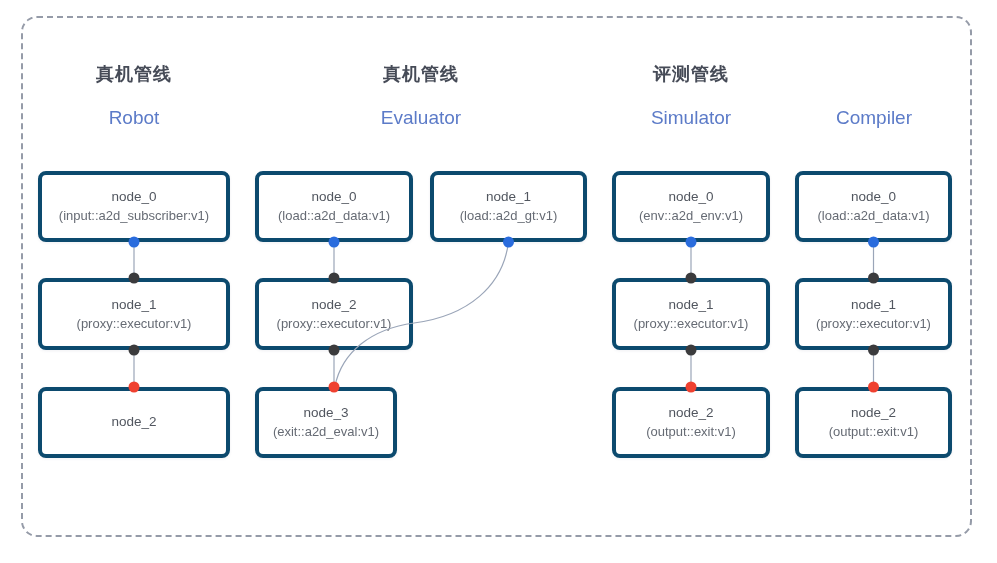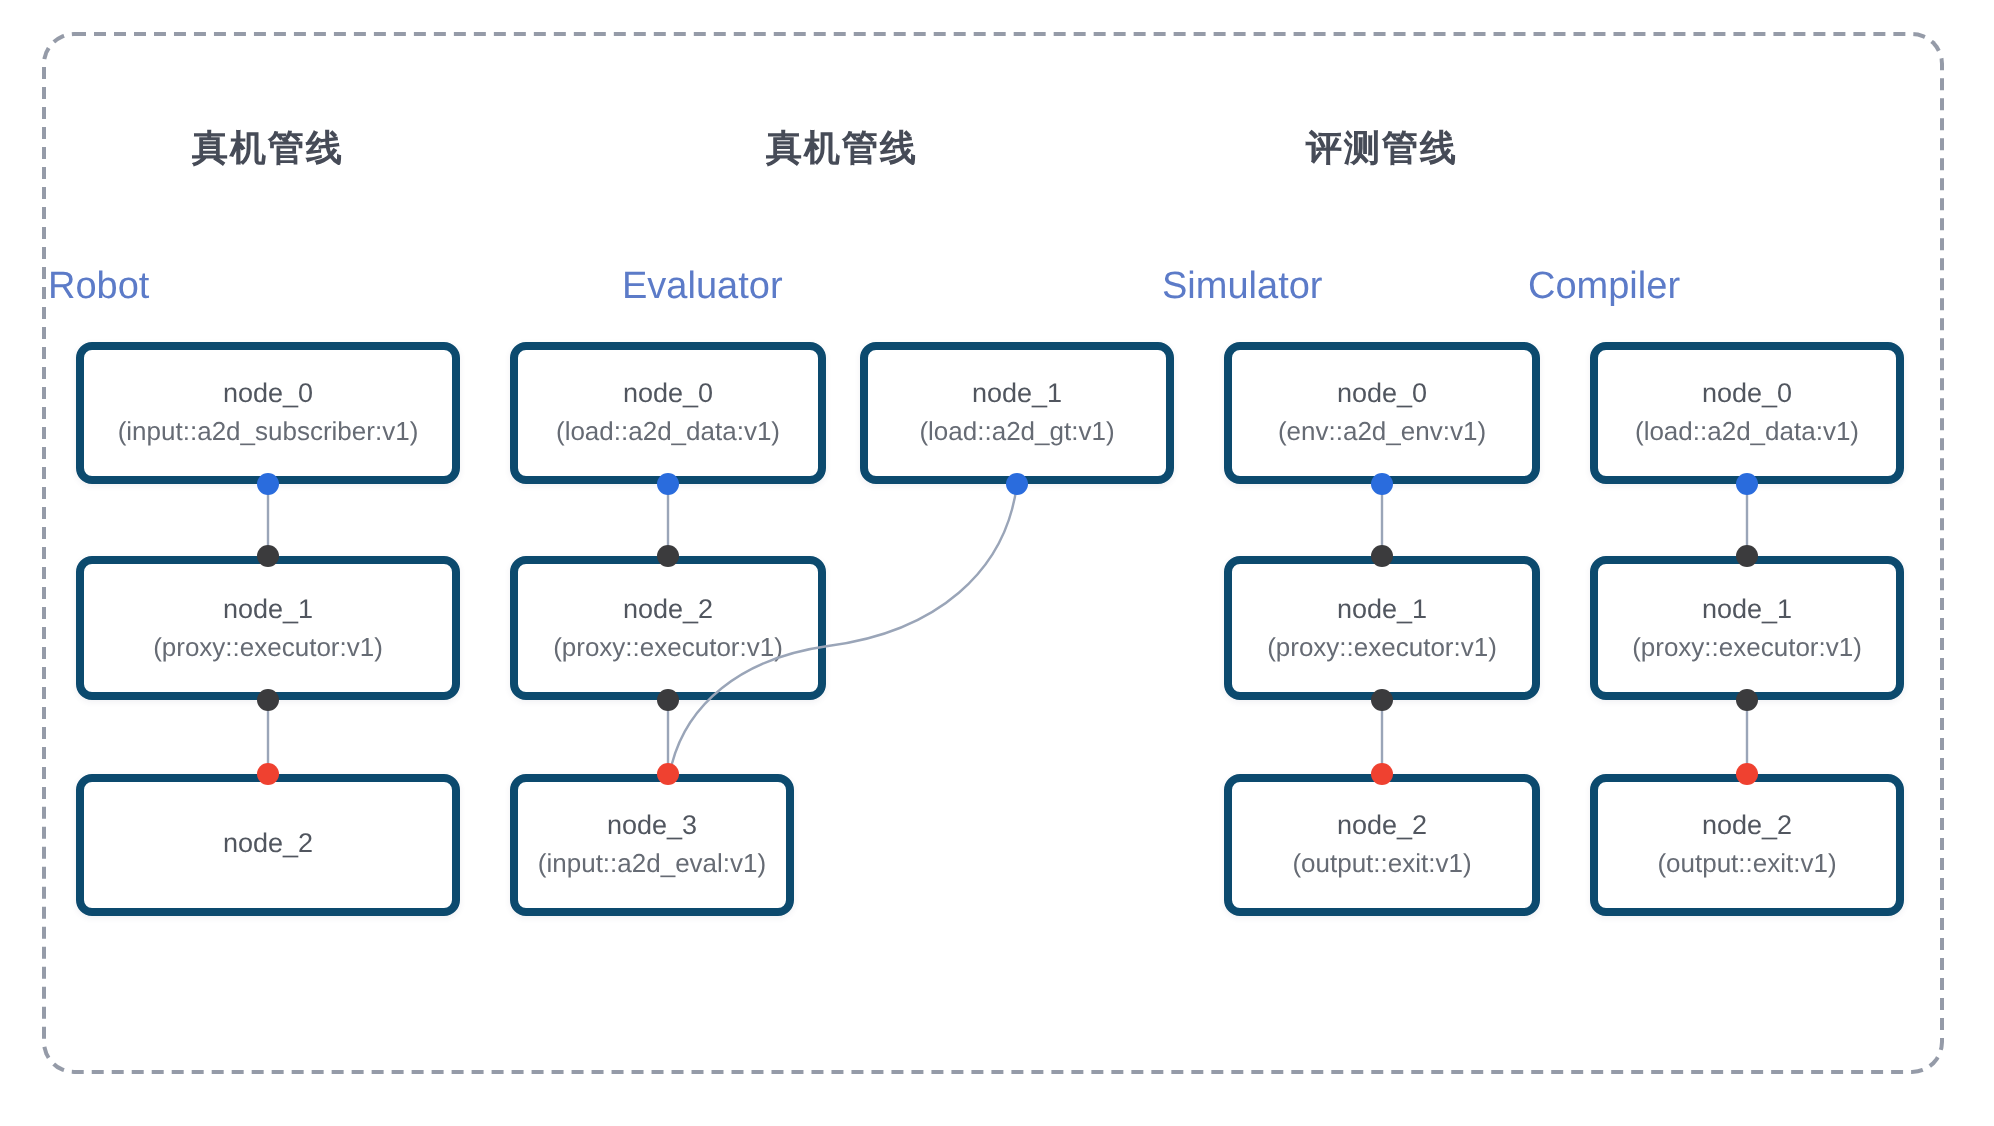--- a/index.html
+++ b/index.html
@@ -11,21 +11,21 @@
   .frame {
     position:absolute; left:21px; top:16px; width:951px; height:521px;
     box-sizing:border-box;
     border:2px dashed #959ba8; border-radius:16px;
   }
   .hdr-zh {
     position:absolute; width:220px; top:62px; text-align:center;
     font-size:18px; font-weight:bold; color:#464b57; letter-spacing:1px;
   }
   .hdr-en {
-    position:absolute; width:220px; top:133px; text-align:left;
+    position:absolute; width:220px; top:107px; text-align:center;
     font-size:19px; color:#5c7bc8;
   }
   .node {
     position:absolute; box-sizing:border-box;
     background:#ffffff; border:4px solid #0c4a6e; border-radius:8px;
     box-shadow:0 1px 3px rgba(60,70,100,0.08);
     display:flex; flex-direction:column; align-items:center; justify-content:center;
     gap:3px; z-index:2;
   }
   .node .nm { font-size:13.5px; color:#51565f; line-height:1.2; }
@@ -70,21 +70,21 @@
   <div class="node" style="left:430px;top:171px;width:157px;height:71px">
     <span class="nm">node_1</span>
     <span class="tp">(load::a2d_gt:v1)</span>
   </div>
   <div class="node" style="left:255px;top:278px;width:158px;height:72px">
     <span class="nm">node_2</span>
     <span class="tp">(proxy::executor:v1)</span>
   </div>
   <div class="node" style="left:255px;top:387px;width:142px;height:71px">
     <span class="nm">node_3</span>
-    <span class="tp">(input::a2d_eval:v1)</span>
+    <span class="tp">(exit::a2d_eval:v1)</span>
   </div>
 
   <div class="node" style="left:612px;top:171px;width:158px;height:71px">
     <span class="nm">node_0</span>
     <span class="tp">(env::a2d_env:v1)</span>
   </div>
   <div class="node" style="left:612px;top:278px;width:158px;height:72px">
     <span class="nm">node_1</span>
     <span class="tp">(proxy::executor:v1)</span>
   </div>

